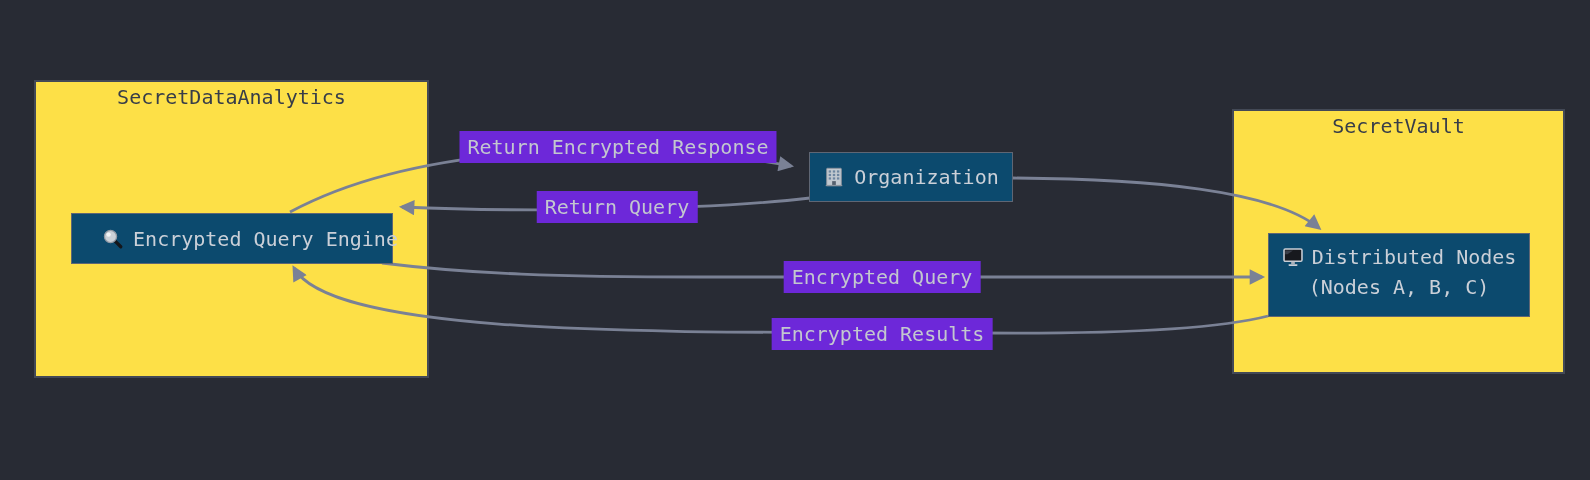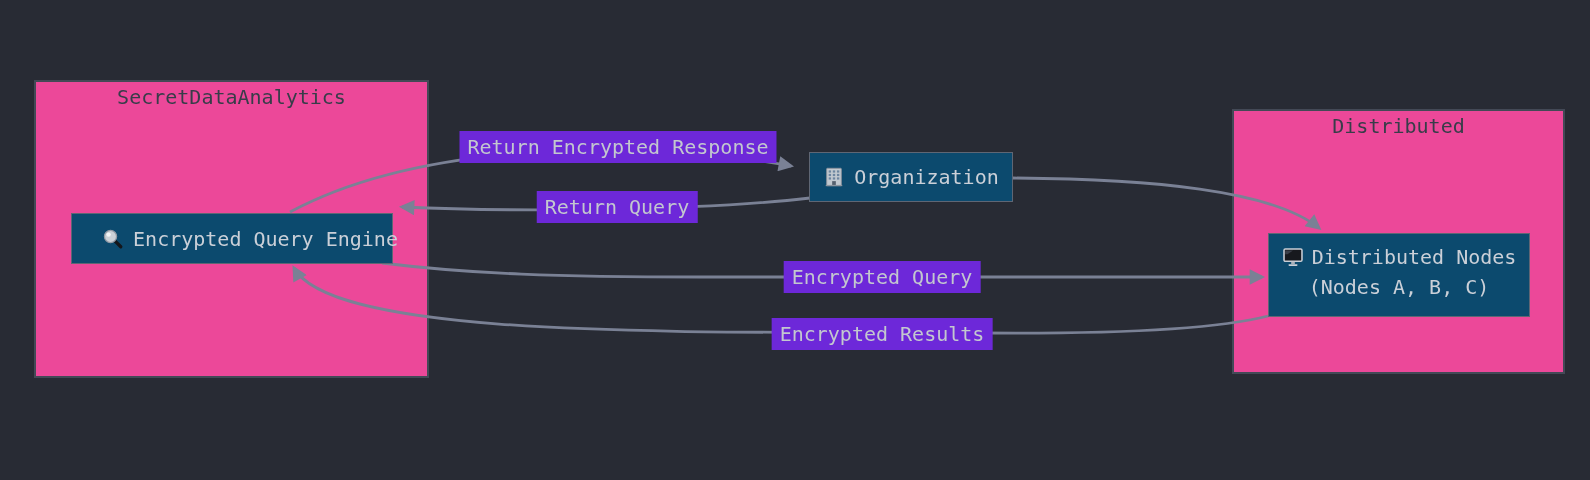--- a/index.html
+++ b/index.html
@@ -2,21 +2,21 @@
 <html><head>
 <meta charset="utf-8">
 <style>
   html,body{margin:0;padding:0;background:#282b34;}
   .stage{
     position:relative;width:1590px;height:480px;overflow:hidden;
     background:#282b34;
     font-family:"DejaVu Sans Mono","Liberation Mono",monospace;
   }
   .cluster{
-    position:absolute;background:#ec4899;border:2px solid #434956;
+    position:absolute;background:#fde047;border:2px solid #434956;
     box-sizing:border-box;z-index:1;
   }
   .cluster-title{
     text-align:center;margin-top:3px;font-size:20px;color:#373d49;
     font-weight:500;
   }
   .edges{position:absolute;left:0;top:0;z-index:2;}
   .edge-label{
     position:absolute;transform:translate(-50%,-50%);
     background:#6d28d9;color:#c3c7cf;font-size:20px;
@@ -34,21 +34,21 @@
 </head>
 <body>
 
 <div class="stage">
 
   <div class="cluster" style="left:34px;top:80px;width:395px;height:298px;">
     <div class="cluster-title">SecretDataAnalytics</div>
   </div>
 
   <div class="cluster" style="left:1232px;top:109px;width:333px;height:265px;">
-    <div class="cluster-title">Distributed</div>
+    <div class="cluster-title">SecretVault</div>
   </div>
 
   <svg class="edges" width="1590" height="480" viewBox="0 0 1590 480">
     <defs>
       <marker id="arrow" viewBox="0 0 10 10" refX="8" refY="5" markerWidth="6.5" markerHeight="5.5" orient="auto-start-reverse">
         <path d="M0,0 L10,5 L0,10 Z" fill="#7a8195"></path>
       </marker>
     </defs>
     <path d="M 290,212 C 420,142 640,138 791,166" fill="none" stroke="#7a8195" stroke-width="2.8" marker-end="url(#arrow)"></path>
     <path d="M 810,198 C 700,211 510,212 402,207" fill="none" stroke="#7a8195" stroke-width="2.8" marker-end="url(#arrow)"></path>

